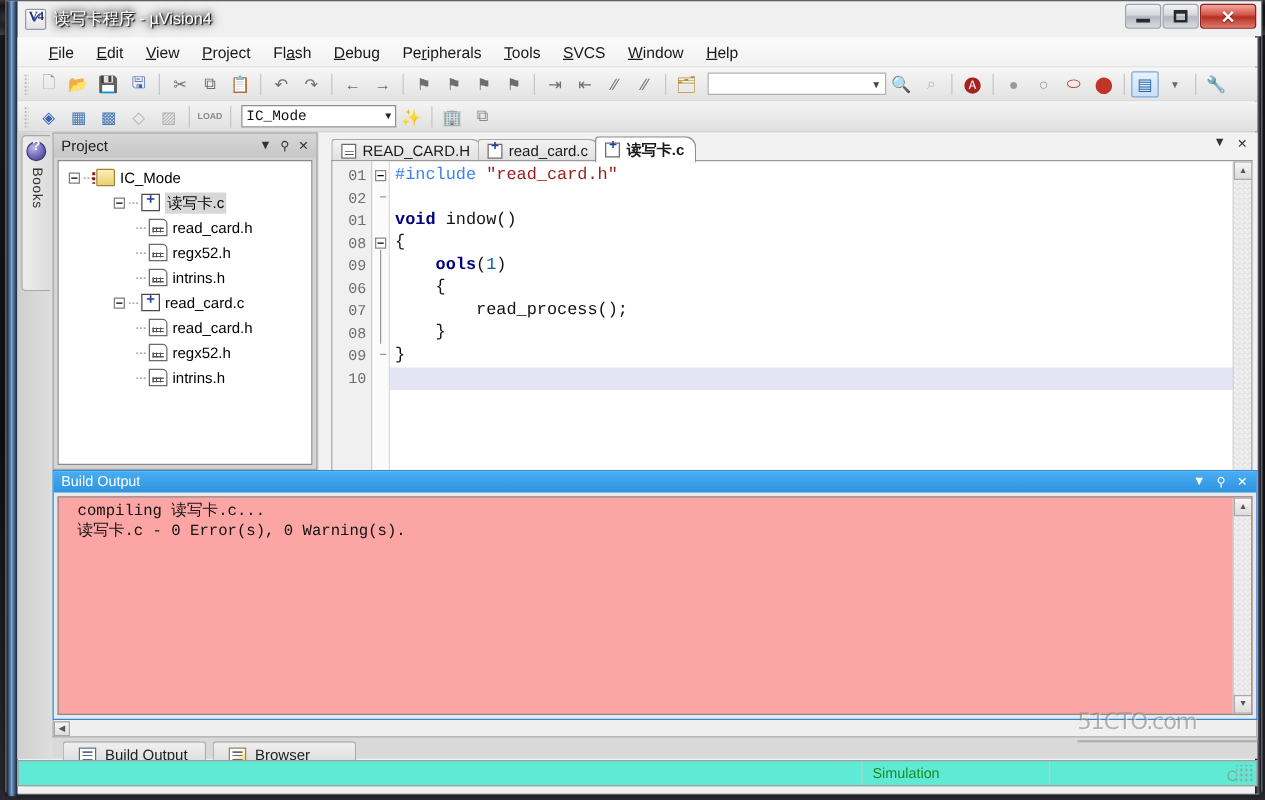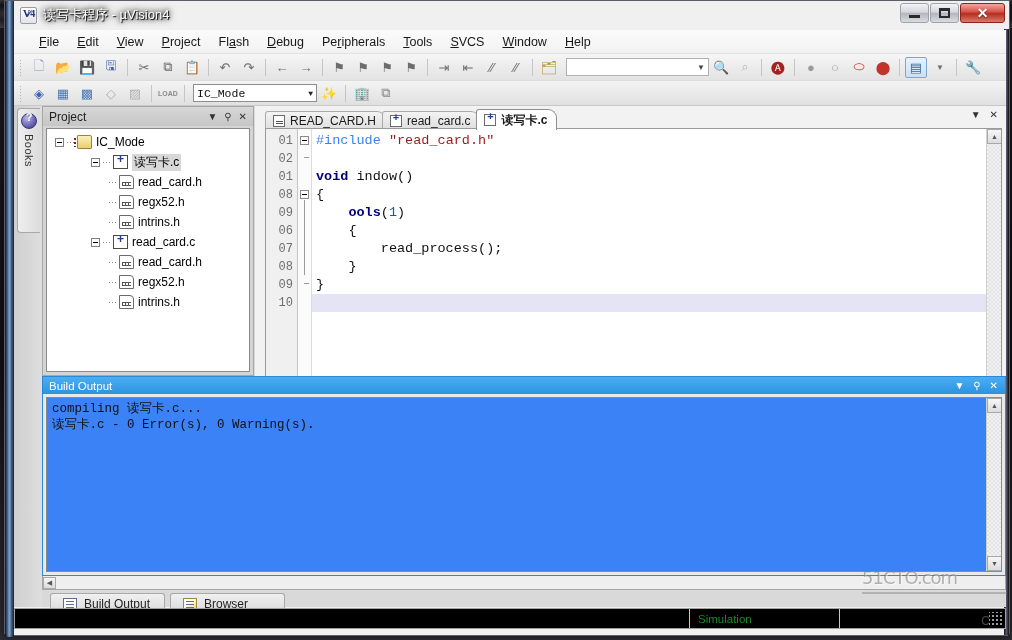--- a/index.html
+++ b/index.html
@@ -319,21 +319,21 @@
     border: 1px solid #2c89d9; background: #e9e9e9;
   }
   #build-header {
     height: 17px; background: linear-gradient(180deg,#4aaef2 0%,#2d93e0 100%);
     display: flex; align-items: center; padding-left: 6px;
     color: #fff; font-size: 11.5px;
   }
   #build-header .hbtns { margin-left: auto; display: flex; gap: 9px; padding-right: 7px; font-size: 10px; }
   #build-body {
     position: absolute; left: 3px; top: 20px; right: 3px; bottom: 3px;
-    background: #3b82f6; border: 1px solid #8a8a8a; display: flex; overflow: hidden;
+    background: #fca5a5; border: 1px solid #8a8a8a; display: flex; overflow: hidden; padding-left: 10px;
   }
   #build-text {
     flex: 1; padding: 3px 0 0 5px;
     font-family: "Liberation Mono", monospace; font-size: 12.5px; color: #111;
   }
   #build-text div { height: 16px; line-height: 16px; white-space: pre; }
   #build-vscroll {
     width: 15px; flex: none;
     background: repeating-conic-gradient(#f2f2f2 0% 25%, #e3e3e3 0% 50%) 0 0/4px 4px;
     border-left: 1px solid #d2d2d2; display: flex; flex-direction: column;
@@ -375,21 +375,21 @@
   }
   .dtab .di::after {
     content:""; position:absolute; left:2px; top:2px; right:2px; height:7px;
     background-image: repeating-linear-gradient(0deg,#5d6e8a 0 1px, transparent 1px 3px);
   }
   .dtab .di.browser { background: linear-gradient(135deg,#fff 40%, #f4d46a 100%); border-color:#9a8a3c; }
 
   
   #statusbar {
     position: absolute; left: 9px; top: 607px; width: 992px; height: 21px;
-    background: #000000; border: 1px solid #9f9f9f;
+    background: #5eead4; border: 1px solid #9f9f9f;
     display: flex; align-items: center;
   }
   #statusbar .sfill { flex: 1; }
   #statusbar .scell {
     height: 19px; border-left: 1px solid #c7c7c7;
     display: flex; align-items: center; padding: 0 8px;
     font-size: 11.5px;
   }
   #statusbar .scell.sim { width: 150px; color: #1a8a28; }
   #statusbar .scell.blank { width: 150px; }

